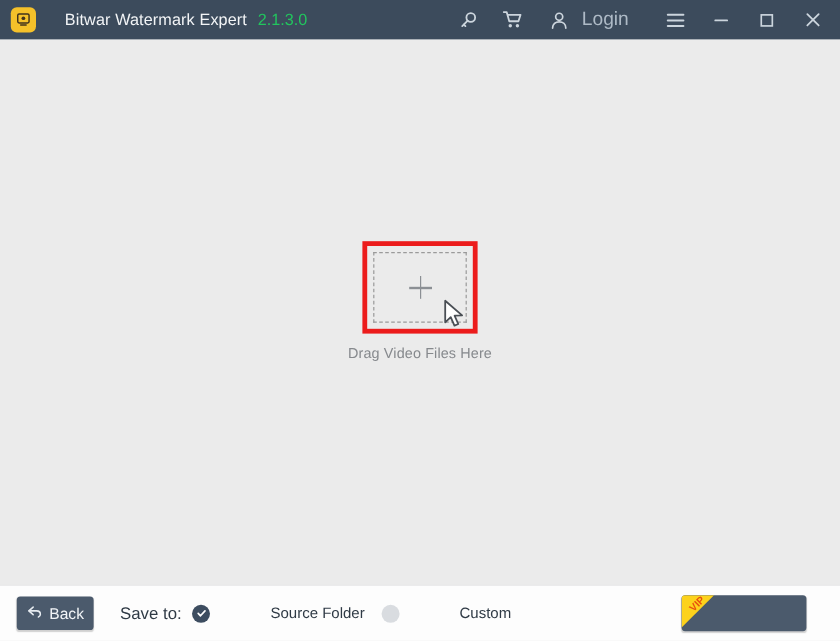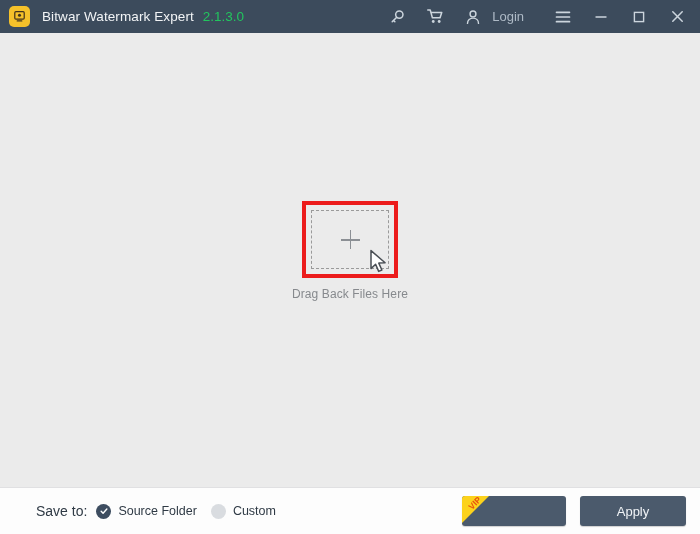--- a/index.html
+++ b/index.html
@@ -39,21 +39,21 @@
     margin-left: 9px;
     background: #f5c12a;
     border-radius: 5px;
     display: flex;
     align-items: center;
     justify-content: center;
     flex: 0 0 auto;
   }
   .logo svg { display: block; }
   .app-title {
-    margin-left: 12px;
+    margin-left: 24px;
     color: #f2f4f6;
     font-size: 13.5px;
     letter-spacing: 0.1px;
     white-space: nowrap;
   }
   .app-version {
     margin-left: 9px;
     color: #22c55e;
     font-size: 13.5px;
   }
@@ -70,21 +70,21 @@
   }
   .tb-btn svg { display: block; }
   .login-group {
     display: flex;
     align-items: center;
     height: 33px;
     flex: 0 0 auto;
   }
   .login-label {
     color: #aebac6;
-    font-size: 13px;
+    font-size: 16px;
     margin-left: 4px;
     margin-right: 6px;
   }
   .tb-gap-a { width: 8px; flex: 0 0 auto; }
   .tb-gap-b { width: 18px; flex: 0 0 auto; }
   .tb-gap-c { width: 8px; flex: 0 0 auto; }
 
   
   .main {
     flex: 1 1 auto;
@@ -189,20 +189,21 @@
   .radio-group {
     display: flex;
     align-items: center;
     margin-left: 9px;
   }
   .radio-item {
     display: flex;
     align-items: center;
     cursor: pointer;
     margin-right: 14px;
+    gap: 43px;
   }
   .radio-dot {
     width: 15px;
     height: 15px;
     border-radius: 50%;
     background: #d9dce0;
     display: flex;
     align-items: center;
     justify-content: center;
     flex: 0 0 auto;
@@ -342,26 +343,35 @@
         <div class="dropzone-inner">
           <div class="plus"></div>
         </div>
         <div class="cursor">
           <svg width="20" height="26" viewBox="0 0 20 26" aria-hidden="true">
             <path d="M2 1.6 L2 19.6 L6.6 15.3 L9.7 22.4 L12.9 21 L9.8 14.1 L16.1 13.8 Z" fill="#ffffff" stroke="#4a4f55" stroke-width="1.5" stroke-linejoin="round"></path>
           </svg>
         </div>
       </div>
 
-      <div class="drop-caption">Drag Back Files Here</div>
+      <div class="drop-caption">Drag Video Files Here</div>
     </div>
   </div>
 
   <div class="bottombar">
 
+    <button class="btn btn-back">
+      <span>
+        <svg width="14" height="12" viewBox="0 0 16 14" aria-hidden="true">
+          <path d="M6.4 2.2L2.2 5.9l4.2 3.7" fill="none" stroke="#e7ecf1" stroke-width="1.5" stroke-linecap="round" stroke-linejoin="round"></path>
+          <path d="M2.6 5.9h7.2c2.2 0 3.6 1.4 3.6 3.2 0 1.3-.7 2.3-1.9 2.8" fill="none" stroke="#e7ecf1" stroke-width="1.5" stroke-linecap="round"></path>
+        </svg>
+      </span>
+      <span class="back-label">Back</span>
+    </button>
 
     <div class="saveto-label">Save to:</div>
 
     <div class="radio-group">
 
       <div class="radio-item">
         <span class="radio-dot checked">
           <svg width="10" height="10" viewBox="0 0 12 12" aria-hidden="true">
             <path d="M2.6 6.2l2.3 2.4 4.5-4.9" fill="none" stroke="#ffffff" stroke-width="1.7" stroke-linecap="round" stroke-linejoin="round"></path>
           </svg>
@@ -375,18 +385,15 @@
       </div>
     </div>
 
     <div class="bb-spacer"></div>
 
     <button class="btn btn-batch">
       <span class="vip-ribbon"></span>
       <span class="vip-text">VIP</span>
     </button>
 
-    <button class="btn btn-apply">
-      <span>Apply</span>
-    </button>
   </div>
 
 </div>
 
 </body></html>

